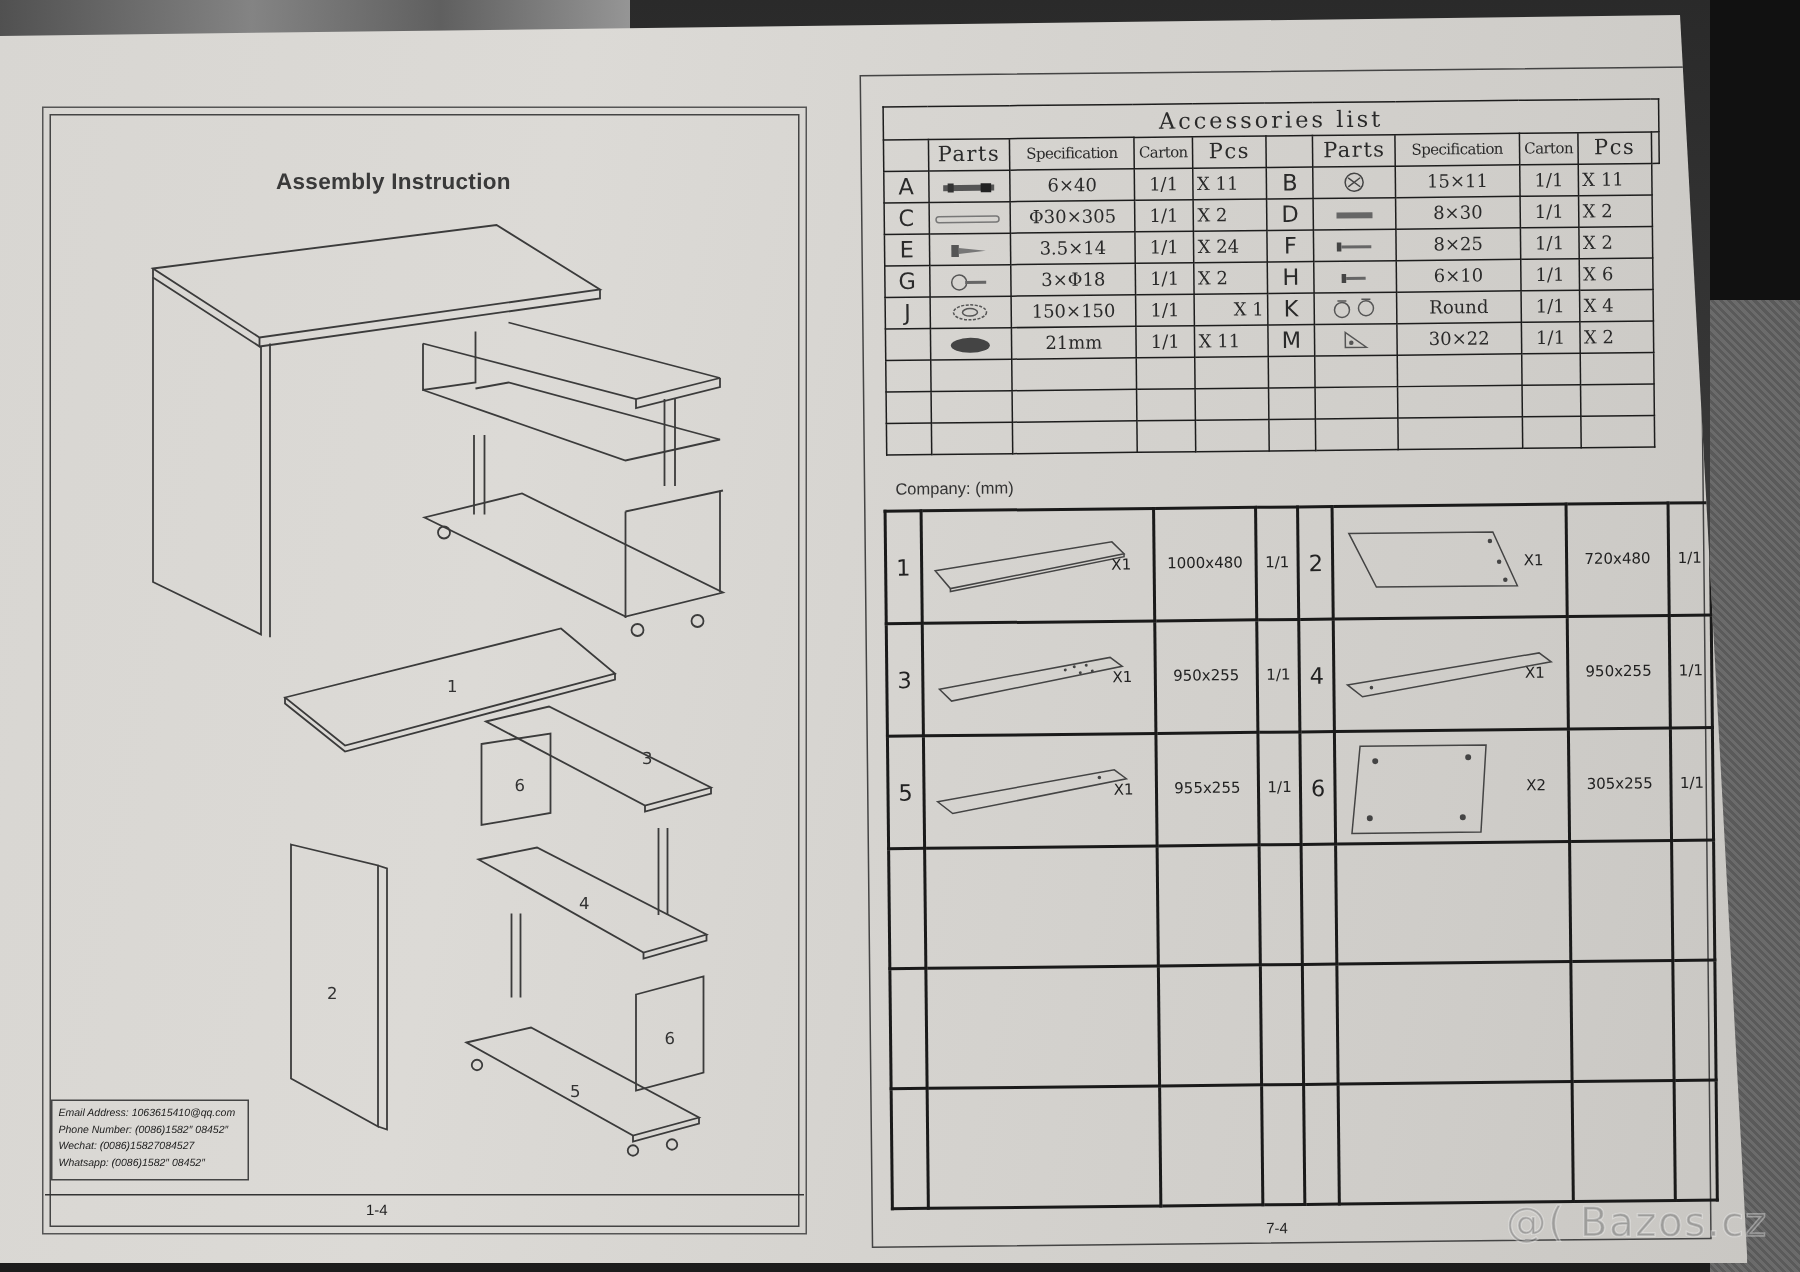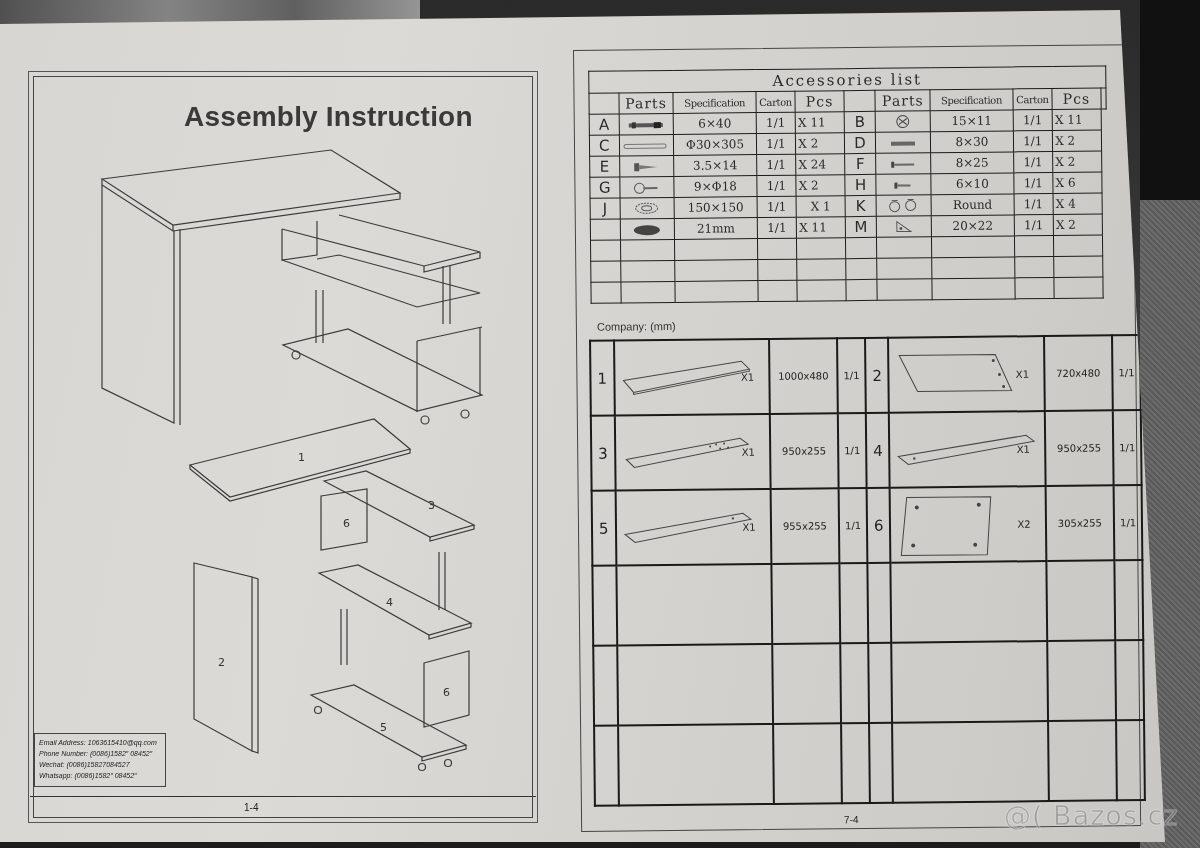--- a/index.html
+++ b/index.html
@@ -32,22 +32,22 @@
     clip-path: polygon(0 14px, 1120px 0, 1165px 832px, 0 832px);
   }
 
   
   .page-left {
     position: absolute; left: 33px; top: 66px; width: 500px; height: 742px;
     border: 1px solid #444;
     outline: 1px solid #555; outline-offset: 4px;
   }
   .page-title {
-    position: absolute; left: 150px; top: 24px;
-    font-size: 28px; color: #3a3a3a; letter-spacing: .2px;
+    position: absolute; left: 150px; top: 36px;
+    font-size: 15px; color: #3a3a3a; letter-spacing: .2px;
   }
   .desk-illustration { position: absolute; left: 60px; top: 68px; }
   .exploded-illustration { position: absolute; left: 150px; top: 336px; }
   .logo { position: absolute; left: 40px; top: 548px; width: 90px; }
   .logo-mark { display: block; margin: 0 auto; }
   .logo-text {
     display: block; text-align: center; font-size: 16px; color: #333;
     letter-spacing: 1px; margin-top: 2px;
   }
   .contact-box {
@@ -261,21 +261,21 @@
         <td style="text-align:left">X 2</td>
         <td style="border:none"></td>
       </tr>
 
       <tr>
         <td class="letter">G</td>
         <td><svg class="part-icon" width="26" height="12">
                 <circle cx="6" cy="6" r="5" fill="none" stroke="#555"></circle>
                 <rect x="10" y="5" width="14" height="2" fill="#666"></rect>
               </svg></td>
-        <td>9×Φ18</td>
+        <td>3×Φ18</td>
         <td>1/1</td>
         <td style="text-align:left">X 2</td>
         <td class="letter">H</td>
         <td><svg class="part-icon" width="20" height="8">
                 <rect x="1" y="1" width="3" height="6" fill="#444"></rect>
                 <rect x="4" y="3" width="13" height="2" fill="#666"></rect>
               </svg></td>
         <td>6×10</td>
         <td>1/1</td>
         <td style="text-align:left">X 6</td>
@@ -283,21 +283,21 @@
       </tr>
 
       <tr>
         <td class="letter">J</td>
         <td><svg class="part-icon" width="26" height="14">
                 <ellipse cx="13" cy="7" rx="11" ry="5" fill="none" stroke="#555" stroke-dasharray="2 1"></ellipse>
                 <ellipse cx="13" cy="7" rx="5" ry="2.5" fill="none" stroke="#555"></ellipse>
               </svg></td>
         <td>150×150</td>
         <td>1/1</td>
-        <td style="text-align:center">X 1</td>
+        <td style="text-align:right">X 1</td>
         <td class="letter">K</td>
         <td><svg class="part-icon" width="34" height="16">
                 <circle cx="8" cy="9" r="5" fill="none" stroke="#555"></circle>
                 <circle cx="24" cy="8" r="5" fill="none" stroke="#555"></circle>
                 <path d="M5 3 L11 3 M21 2 L27 2" stroke="#555"></path>
               </svg></td>
         <td>Round</td>
         <td>1/1</td>
         <td style="text-align:left">X 4</td>
         <td style="border:none"></td>
@@ -309,21 +309,21 @@
                 <ellipse cx="15" cy="6" rx="13" ry="5" fill="#444"></ellipse>
               </svg></td>
         <td>21mm</td>
         <td>1/1</td>
         <td style="text-align:left">X 11</td>
         <td class="letter">M</td>
         <td><svg class="part-icon" width="20" height="14">
                 <path d="M3 2 L3 12 L17 12 Z" fill="none" stroke="#555"></path>
                 <circle cx="7" cy="9" r="1.5" fill="#555"></circle>
               </svg></td>
-        <td>20×22</td>
+        <td>30×22</td>
         <td>1/1</td>
         <td style="text-align:left">X 2</td>
         <td style="border:none"></td>
       </tr>
       <tr>
             <td></td>
             <td></td>
             <td></td>
             <td></td>
             <td></td>

